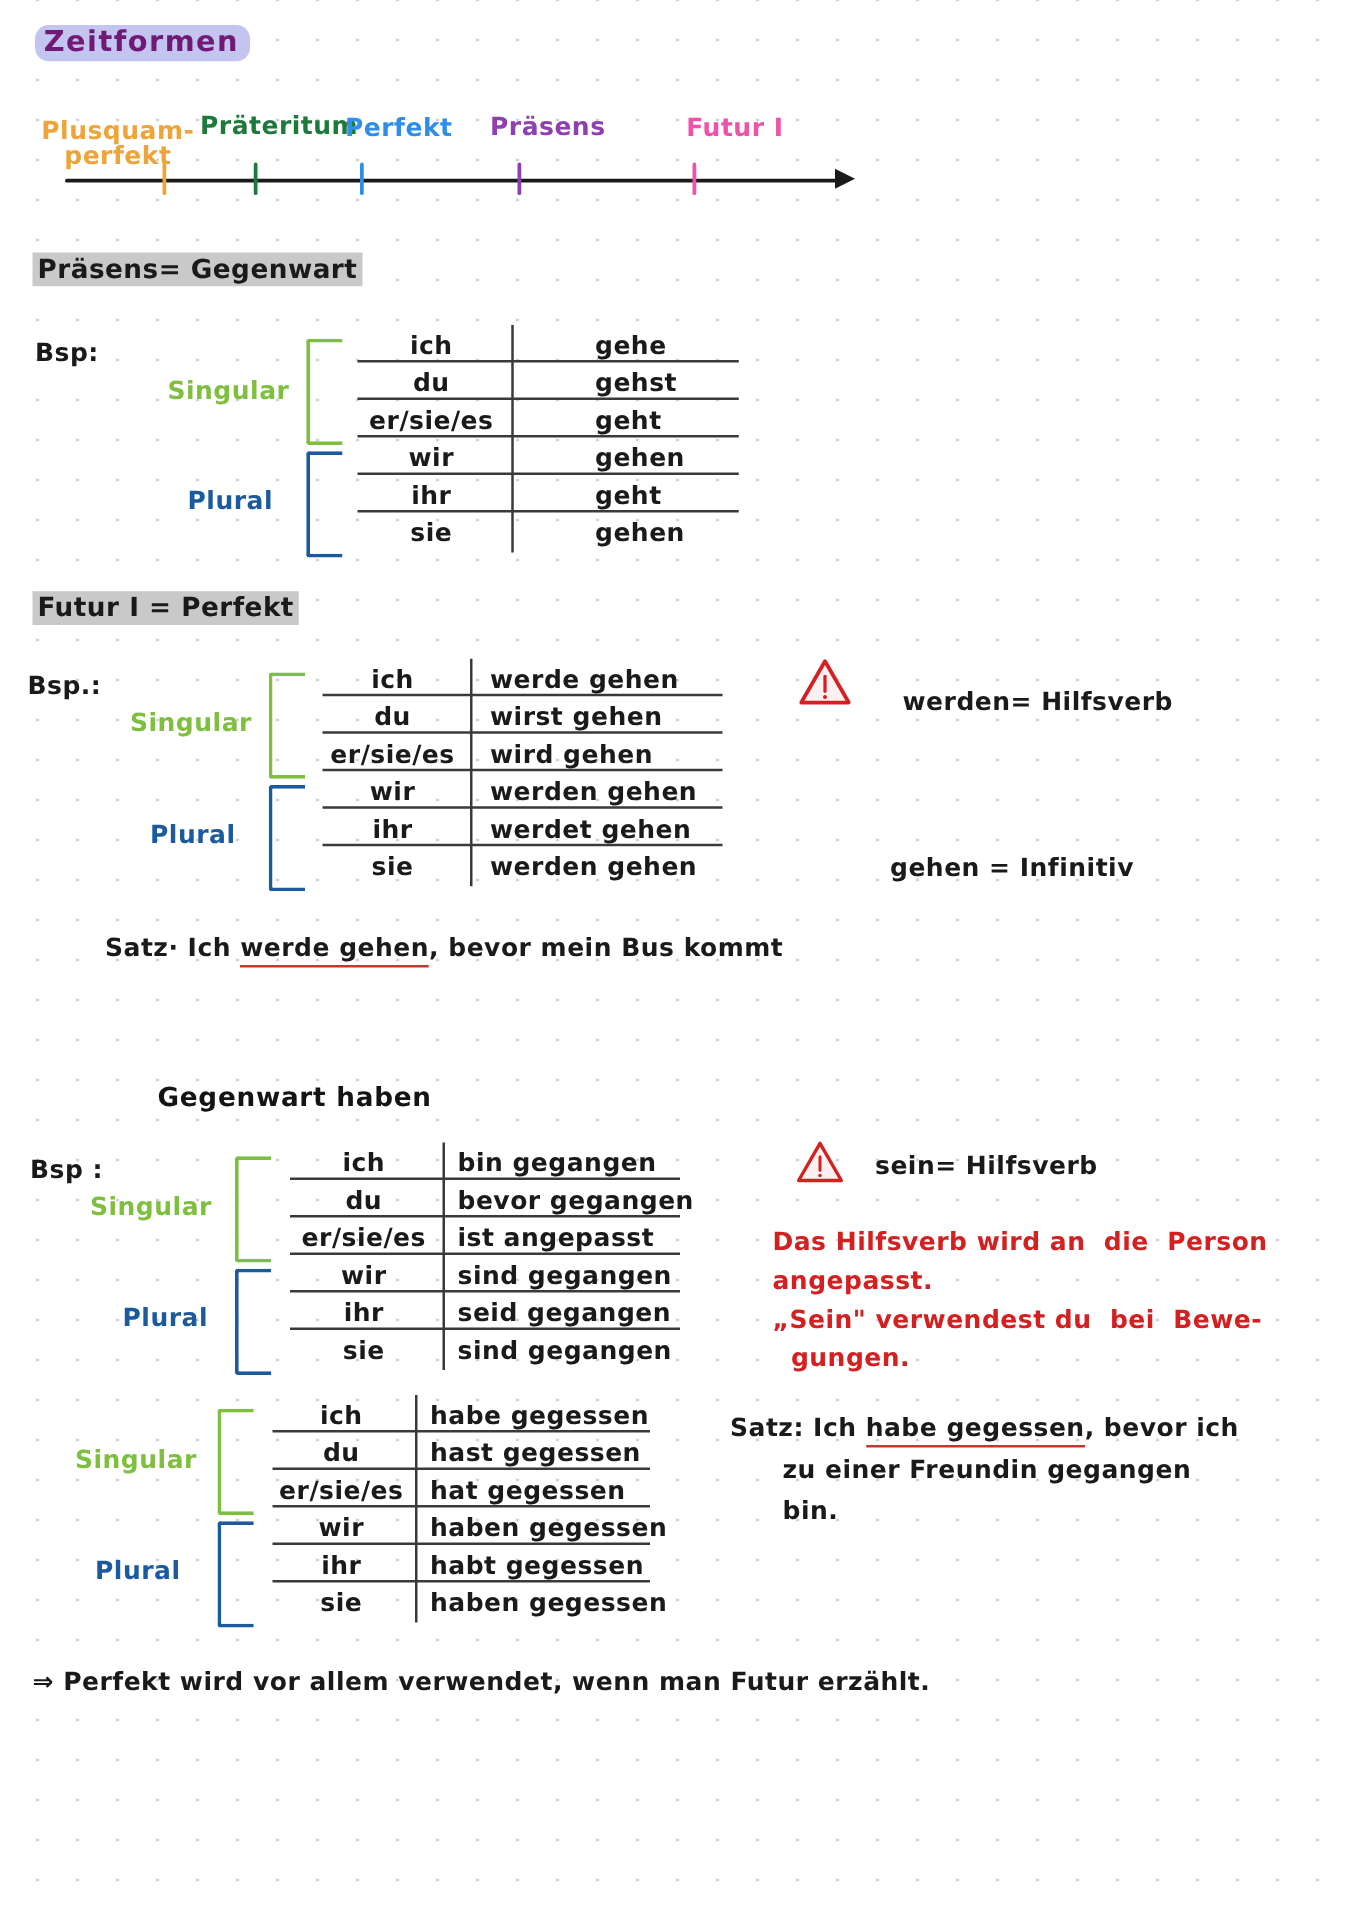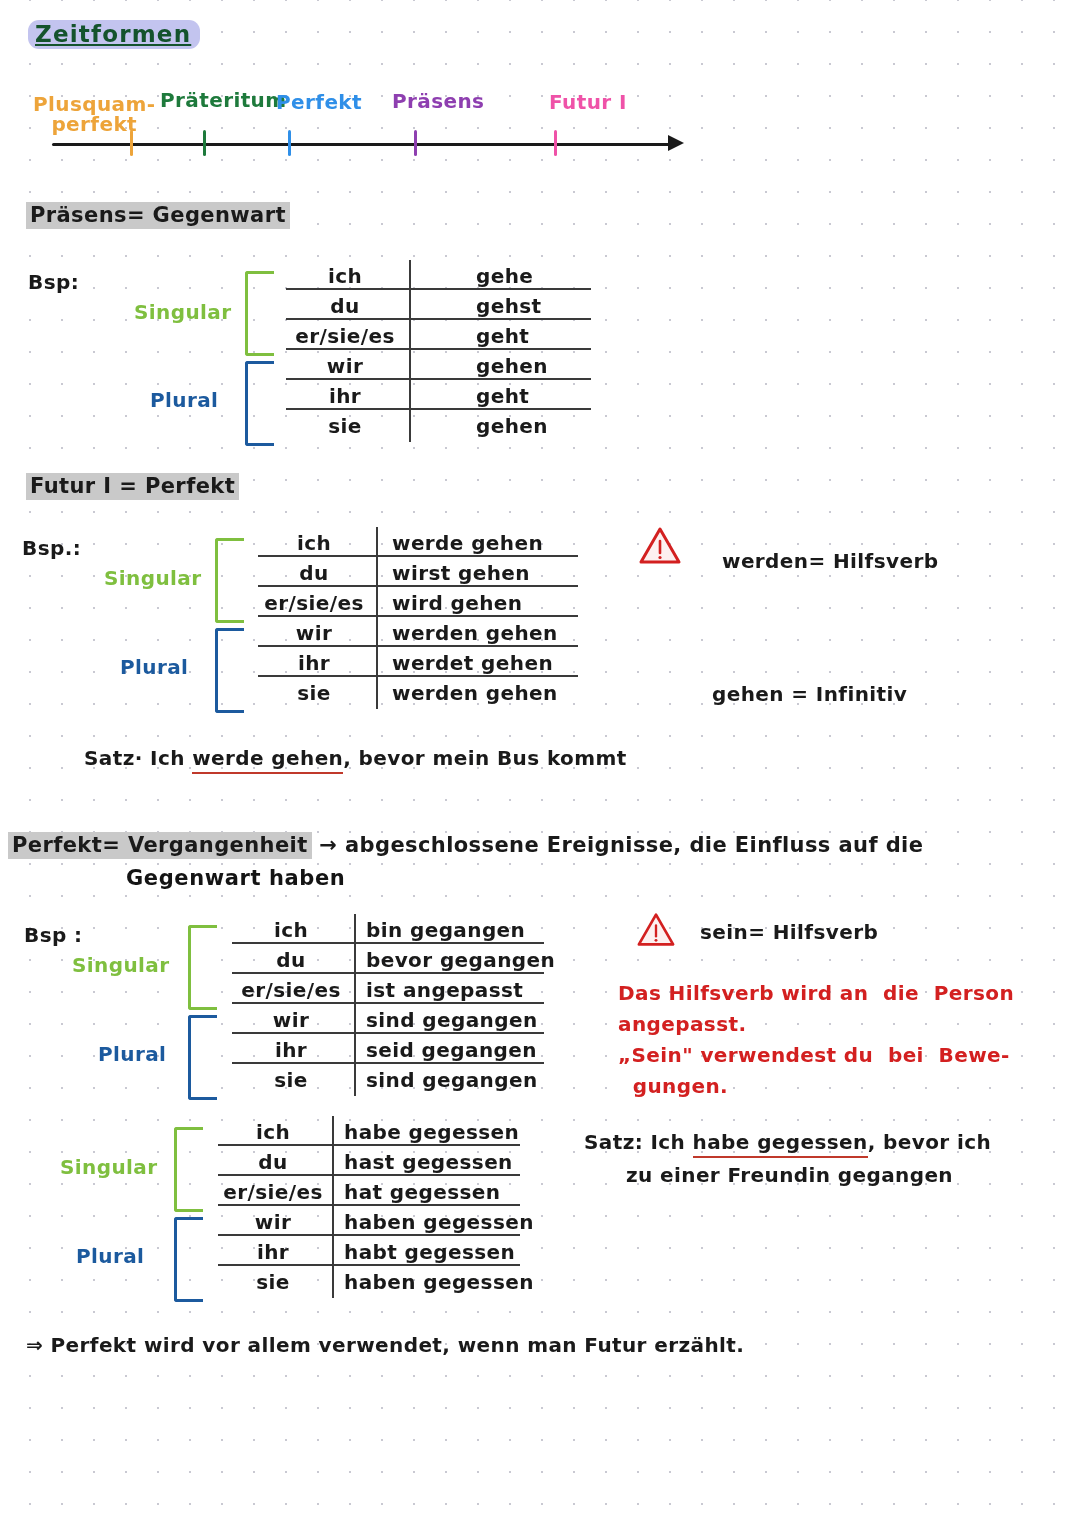--- a/index.html
+++ b/index.html
@@ -35,23 +35,22 @@
   #title-wrap { left: 28px; top: 20px; }
   #title-hl {
     display: inline-block;
     background: #c3c4ef;
     border-radius: 11px;
     padding: 1px 9px 2px 7px;
   }
   #title-text {
     font-size: 23px;
     font-weight: 700;
-    color: #14532d;
+    color: #701a75;
     letter-spacing: 1.2px;
-    text-decoration: underline;
   }
 
   
   #timeline { left: 0; top: 80px; width: 1080px; height: 90px; }
   .tl-label {
     position: absolute;
     font-size: 20px;
     font-weight: 700;
     white-space: nowrap;
     line-height: 1.02;
@@ -304,23 +303,20 @@
     <circle cx="22" cy="31.5" r="1.6" fill="#d32020"></circle>
   </svg>
 
   <div class="side-note hand" style="left:722px; top:549px;">werden= Hilfsverb</div>
   <div class="side-note hand" style="left:712px; top:682px;">gehen = Infinitiv</div>
 
   <div class="satz hand" style="left:84px; top:742px;">
     <span>Satz·  Ich </span><span class="underline-red">werde    gehen</span><span>, bevor  mein  Bus  kommt</span>
   </div>
 
-  <div class="abs sec-head" style="left:8px; top:833px;">
-    <span class="gray-hl hand">Perfekt= Vergangenheit</span><span class="hand" style="font-weight:600;"> → abgeschlossene  Ereignisse, die   Einfluss auf  die</span>
-  </div>
   <div class="abs sec-head hand" style="left:126px; top:866px; font-weight:600;">Gegenwart  haben</div>
 
   <div class="abs bsp hand" style="left:24px; top:923px;">Bsp :</div>
 
   <div class="abs numlabel sing hand" style="left:72px; top:953px;">Singular</div>
   <div class="abs numlabel plur hand" style="left:98px; top:1042px;">Plural</div>
 
   <div class="bracket green" style="left:188px; top:925px; width:26px; height:79px;"></div>
   <div class="bracket blue" style="left:188px; top:1015px; width:26px; height:79px;"></div>
 
@@ -380,17 +376,18 @@
       <div class="pron hand" style="position: absolute; left: 0px; top: 120px; width: 110px;">ihr</div>
       <div class="form hand" style="position: absolute; left: 126px; top: 120px;">habt   gegessen</div>
       <div class="rowline" style="left: 0px; top: 144px; width: 302px;"></div>
       <div class="pron hand" style="position: absolute; left: 0px; top: 150px; width: 110px;">sie</div>
       <div class="form hand" style="position: absolute; left: 126px; top: 150px;">haben gegessen</div>
     </div>
 
   <div class="satz hand" style="left:584px; top:1126px;">
     <div><span>Satz:  Ich </span><span class="underline-red">habe  gegessen</span><span>, bevor  ich</span></div>
     <div style="margin-left:42px;">zu  einer  Freundin  gegangen</div>
+    <div style="margin-left:42px;">bin.</div>
   </div>
 
   <div id="conclusion" class="hand">⇒ Perfekt  wird  vor  allem  verwendet, wenn  man  Futur  erzählt.</div>
 
 </div>
 
 </body></html>

